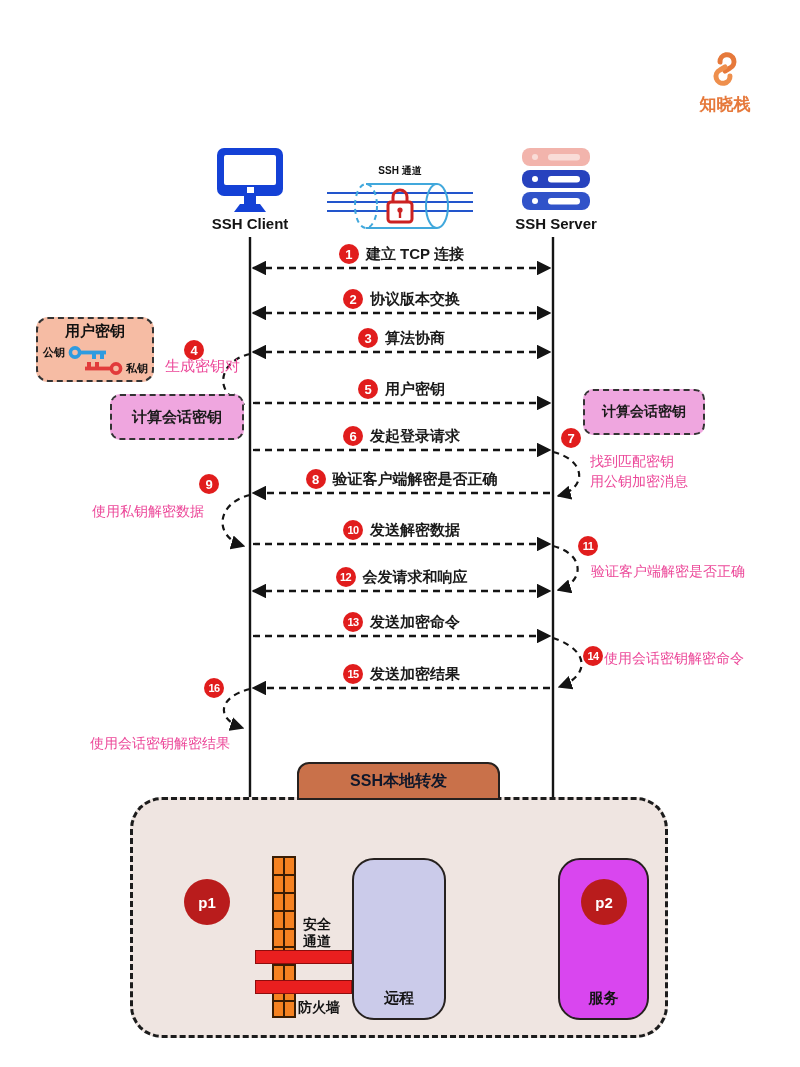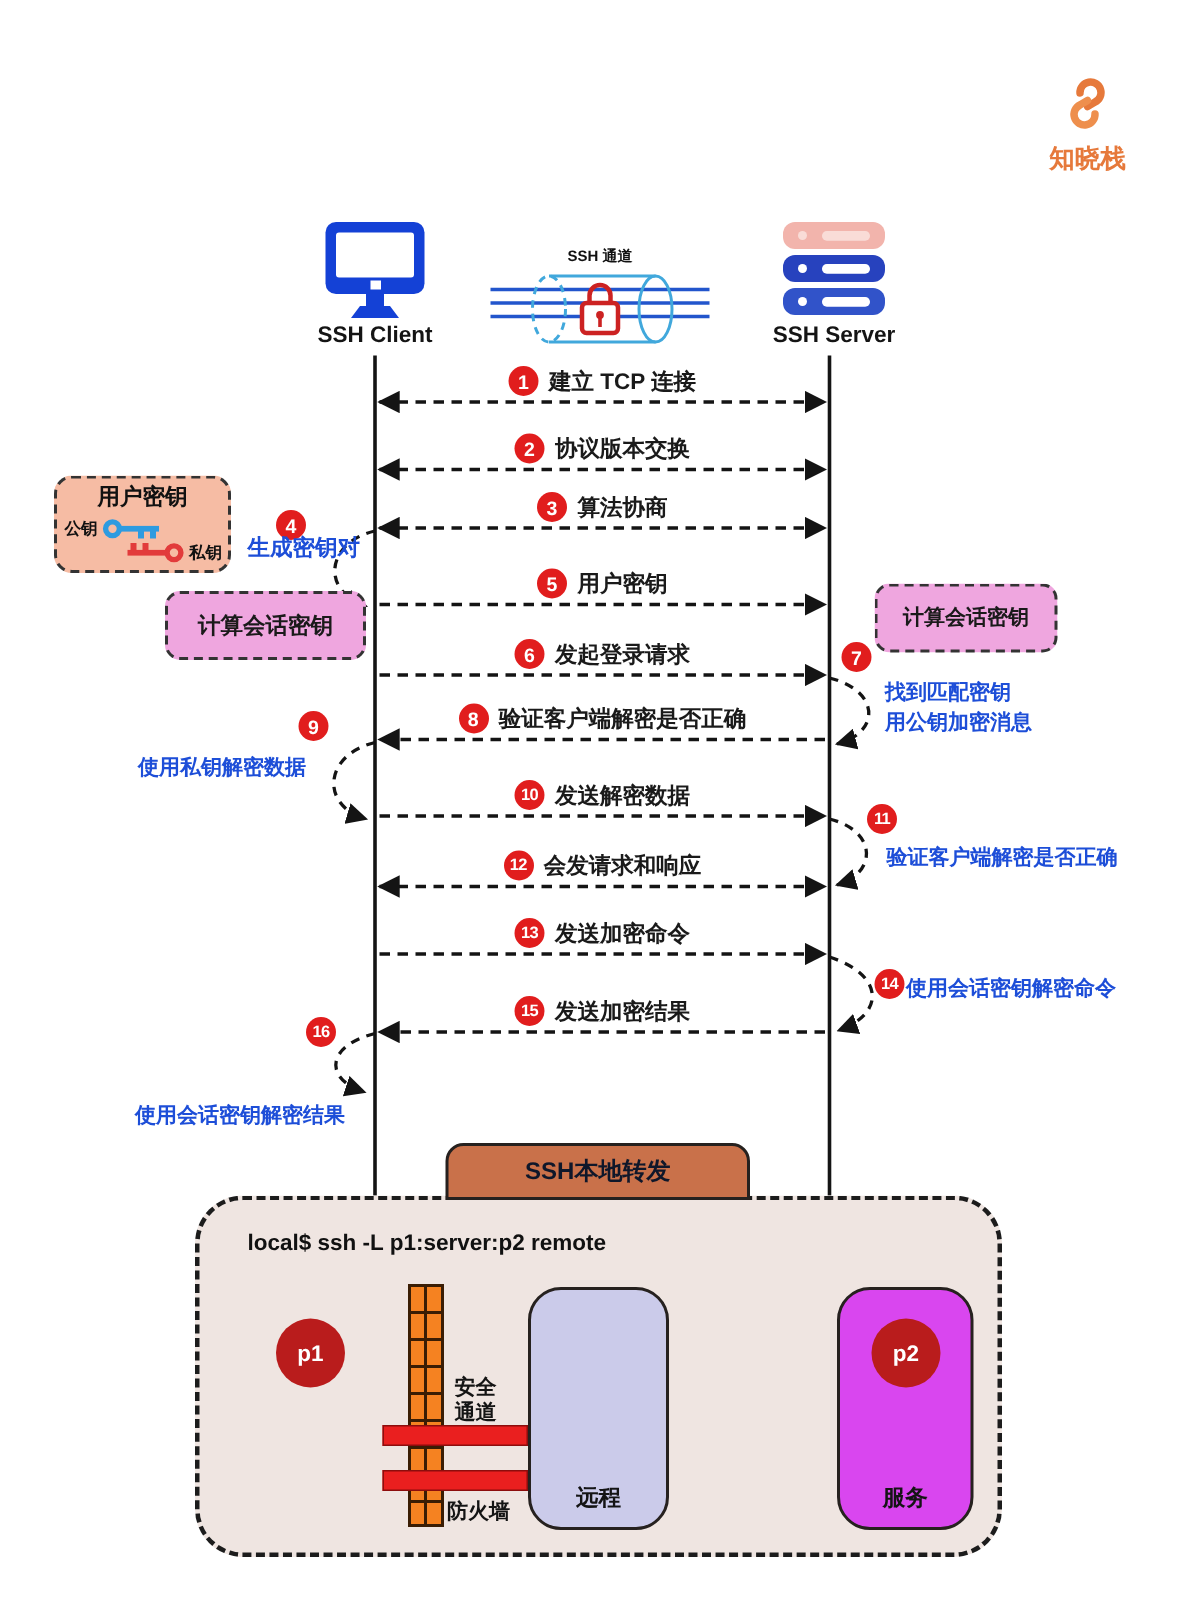--- a/index.html
+++ b/index.html
@@ -13,21 +13,21 @@
   .logo-text{font-size:17px;font-weight:700;color:#E6793B;margin-top:1px;}
   
   .actor-label{position:absolute;width:120px;text-align:center;font-size:15px;font-weight:700;color:#141414;}
   .tunnel-label{position:absolute;left:350px;top:164px;width:100px;text-align:center;font-size:10px;font-weight:700;}
   
   .msg{position:absolute;left:250px;width:303px;display:flex;justify-content:center;
        align-items:center;gap:7px;font-size:15px;font-weight:700;color:#1a1a1a;}
   .badge{width:20px;height:20px;min-width:20px;border-radius:50%;background:#E11D1D;color:#fff;
          font-size:13px;font-weight:700;display:inline-flex;align-items:center;justify-content:center;line-height:1;}
   .badge.two{font-size:11px;letter-spacing:-0.5px;}
-  .note-text{position:absolute;font-size:14px;font-weight:700;color:#1d4ed8;line-height:20px;}
+  .note-text{position:absolute;font-size:14px;font-weight:400;color:#ec4899;line-height:20px;}
   
   .user-key{position:absolute;left:22px;top:317px;width:114px;height:61px;background:#F6BCA4;
             border:2px dashed #333;border-radius:12px;margin-left:14px;}
   .user-key .uk-title{position:absolute;top:3px;left:0;width:100%;text-align:center;font-size:15px;font-weight:800;}
   .uk-row{position:absolute;display:flex;align-items:center;gap:3px;font-size:11px;font-weight:700;text-align:right;}
   
   .session-box{position:absolute;background:#EFA6DF;border:2px dashed #333;border-radius:10px;
                display:flex;align-items:center;justify-content:center;font-size:15px;font-weight:800;color:#1a1a1a;}
   
   .fw-header{position:absolute;left:297px;top:762px;width:203px;height:38px;background:#C9714A;
@@ -226,21 +226,20 @@
   <div class="note-text" style="left:591px;top:561px">验证客户端解密是否正确</div>
 
   <span class="badge abs two" style="left:583px;top:646px">14</span>
   <div class="note-text" style="left:604px;top:648px">使用会话密钥解密命令</div>
 
   <span class="badge abs two" style="left:204px;top:678px">16</span>
   <div class="note-text" style="left:90px;top:733px">使用会话密钥解密结果</div>
 
   <div class="fw-header">SSH本地转发</div>
   <div class="fw-container"></div>
-  <div class="fw-command">local$ ssh -L p1:server:p2 remote</div>
 
   <div class="port" style="left:184px;top:879px">p1</div>
 
   <div class="firewall"></div>
   <div class="small-label" style="left:303px;top:916px">
     <div>安全</div>
     <div>通道</div>
   </div>
   <div class="small-label" style="left:298px;top:999px">防火墙</div>
 

